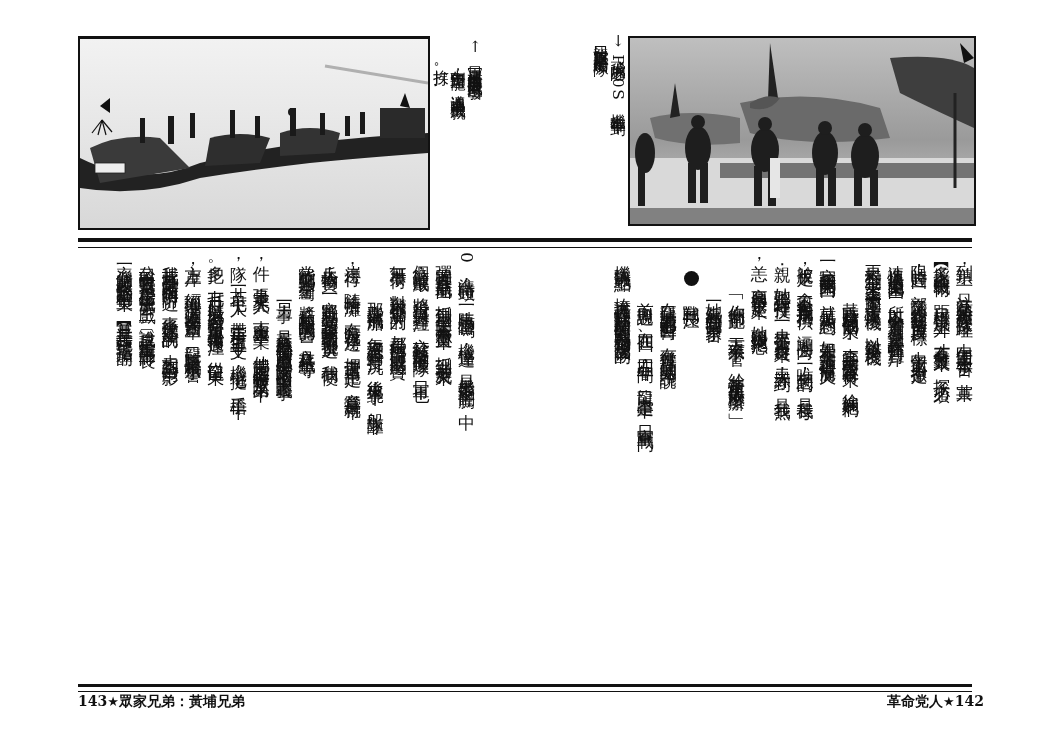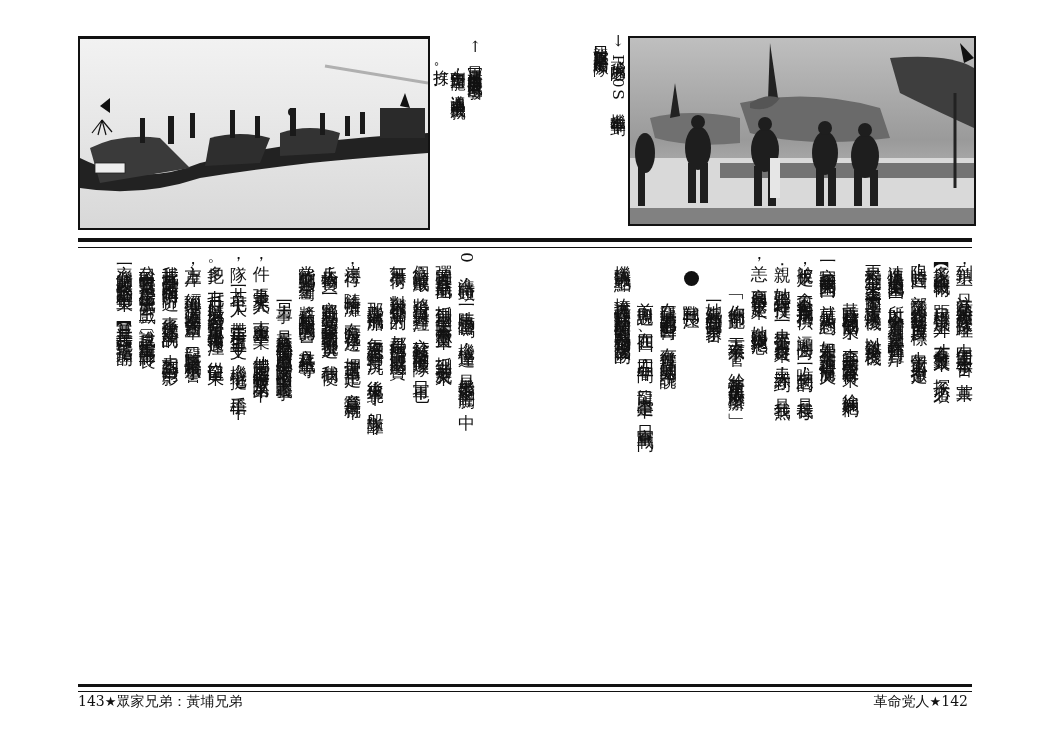--- a/index.html
+++ b/index.html
@@ -21,21 +21,21 @@
 
   .body-text { position: absolute; writing-mode: vertical-rl; font-size: 17px;
                line-height: 22.8px; letter-spacing: 2.6px; color: #111; }
   .body-text .col { display: block; white-space: nowrap; }
   .body-text .indent { padding-top: 2.2em; }
   .body-text .heading { display: block; padding-top: 1.1em; }
   .body-text .heading .dot { display: inline-block; width: 15px; height: 15px;
                              background: #111; border-radius: 50%; margin-bottom: 6px; }
 
   .footer-rule { position: absolute; top: 684px; height: 4px; border-top: 3px solid #111; border-bottom: 1px solid #111; }
-  .footer { position: absolute; top: 693px; font-size: 14px; color: #111; white-space: nowrap; }
+  .footer { position: absolute; top: 693px; font-size: 14px; color: #111; white-space: nowrap; font-weight: bold; }
   .footer .star { font-family: "DejaVu Sans", sans-serif; font-size: 13px; }
 </style>
 </head>
 <body>
 
 <div class="page page-left">
 
   <div class="photo" style="left:78px; top:36px; width:348px; height:190px;">
     <svg viewBox="0 0 348 190" preserveAspectRatio="none">
       <defs>
@@ -183,16 +183,16 @@
     <span class="col indent">她一氣就帶我回黃家台了。</span>
     <span class="col heading">
       <span class="dot"></span><span>戰鬥長江</span>
     </span>
     <span class="col indent">在龍口讀書的那些時日，有幾件可提的見聞說說：</span>
     <span class="col indent">前面說過：在四四、四五年間，龍口上空是中、日空軍戰鬥</span>
     <span class="col">機決戰地點：掩護轟炸機和補給船的零式戰鬥機和飛虎隊的P4</span>
   </div>
 
   <div class="footer-rule" style="left:0; width:446px;"></div>
-  <div class="footer" style="right:84px;">
+  <div class="footer" style="right:68px;">
     <span>革命党人</span><span class="star">★</span><span>142</span>
   </div>
 </div>
 
 </body></html>

